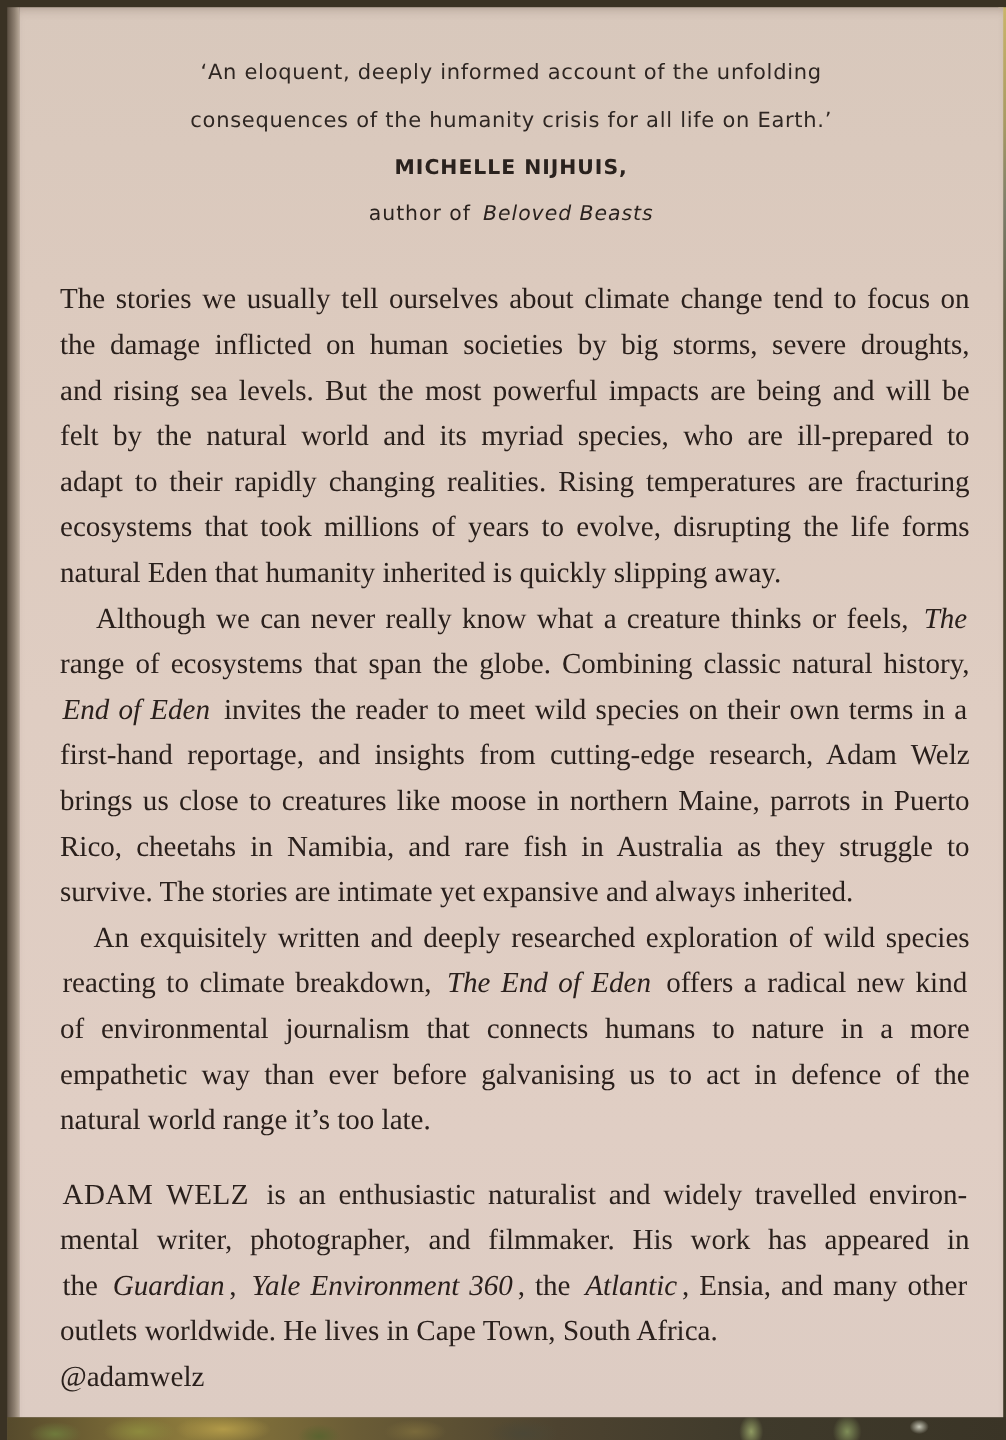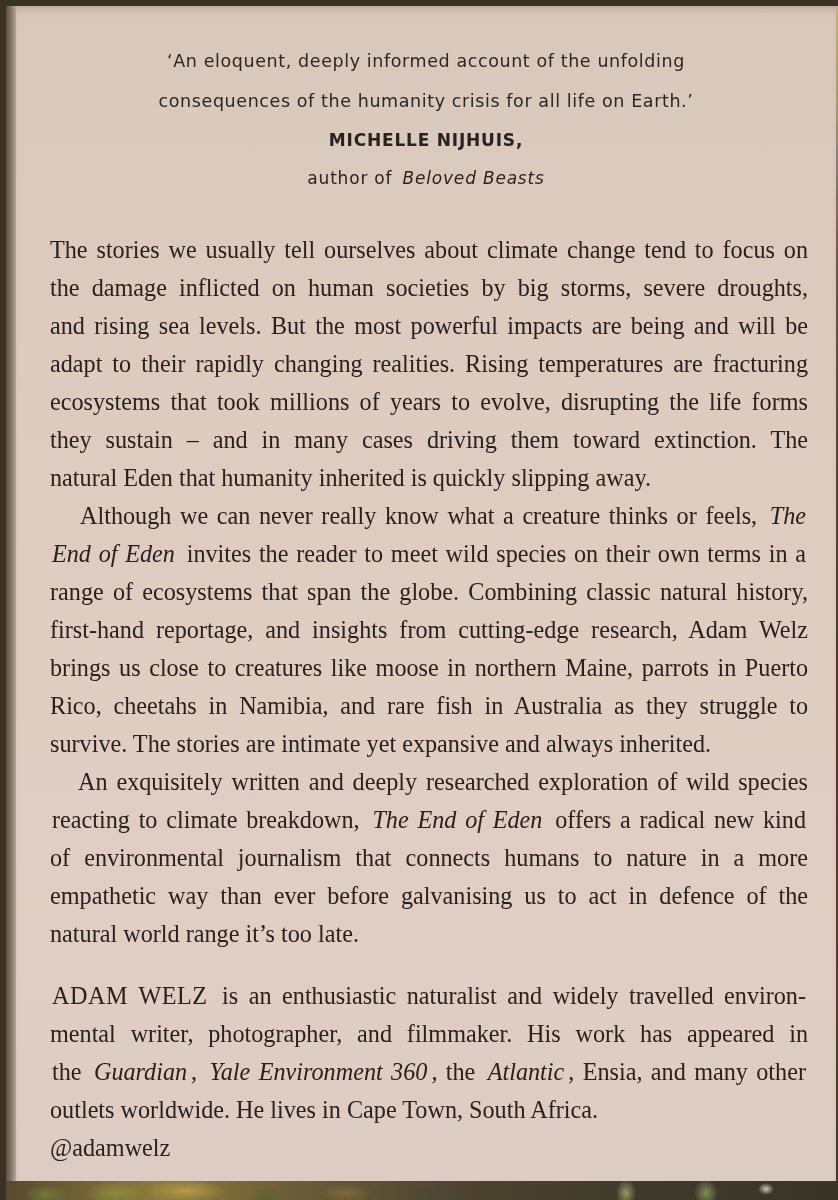--- a/index.html
+++ b/index.html
@@ -122,28 +122,28 @@
     <div class="quote-line">‘An eloquent, deeply informed account of the unfolding</div>
     <div class="quote-line">consequences of the humanity crisis for all life on Earth.’</div>
     <div class="attrib-name">MICHELLE NIJHUIS,</div>
     <div class="attrib-work"><span>author of </span><span class="it">Beloved Beasts</span></div>
   </div>
 
   <div class="body-text" id="para-blurb">
     <span class="line">The stories we usually tell ourselves about climate change tend to focus on</span>
     <span class="line">the damage inflicted on human societies by big storms, severe droughts,</span>
     <span class="line">and rising sea levels. But the most powerful impacts are being and will be</span>
+    <span class="line">felt by the natural world and its myriad species, who are ill-prepared to</span>
     <span class="line">adapt to their rapidly changing realities. Rising temperatures are fracturing</span>
     <span class="line">ecosystems that took millions of years to evolve, disrupting the life forms</span>
-    <span class="line">they sustain – and in many cases driving them toward extinction. The</span>
     <span class="line last">natural Eden that humanity inherited is quickly slipping away.</span>
 
     <span class="line indent"><span>Although we can never really know what a creature thinks or feels, </span><span class="it">The</span></span>
+    <span class="line">range of ecosystems that span the globe. Combining classic natural history,</span>
     <span class="line"><span class="it">End of Eden</span><span> invites the reader to meet wild species on their own terms in a</span></span>
-    <span class="line">range of ecosystems that span the globe. Combining classic natural history,</span>
     <span class="line">first-hand reportage, and insights from cutting-edge research, Adam Welz</span>
     <span class="line">brings us close to creatures like moose in northern Maine, parrots in Puerto</span>
     <span class="line">Rico, cheetahs in Namibia, and rare fish in Australia as they struggle to</span>
     <span class="line last">survive. The stories are intimate yet expansive and always inherited.</span>
 
     <span class="line indent">An exquisitely written and deeply researched exploration of wild species</span>
     <span class="line"><span>reacting to climate breakdown, </span><span class="it">The End of Eden</span><span> offers a radical new kind</span></span>
     <span class="line">of environmental journalism that connects humans to nature in a more</span>
     <span class="line">empathetic way than ever before galvanising us to act in defence of the</span>
     <span class="line last">natural world range it’s too late.</span>

